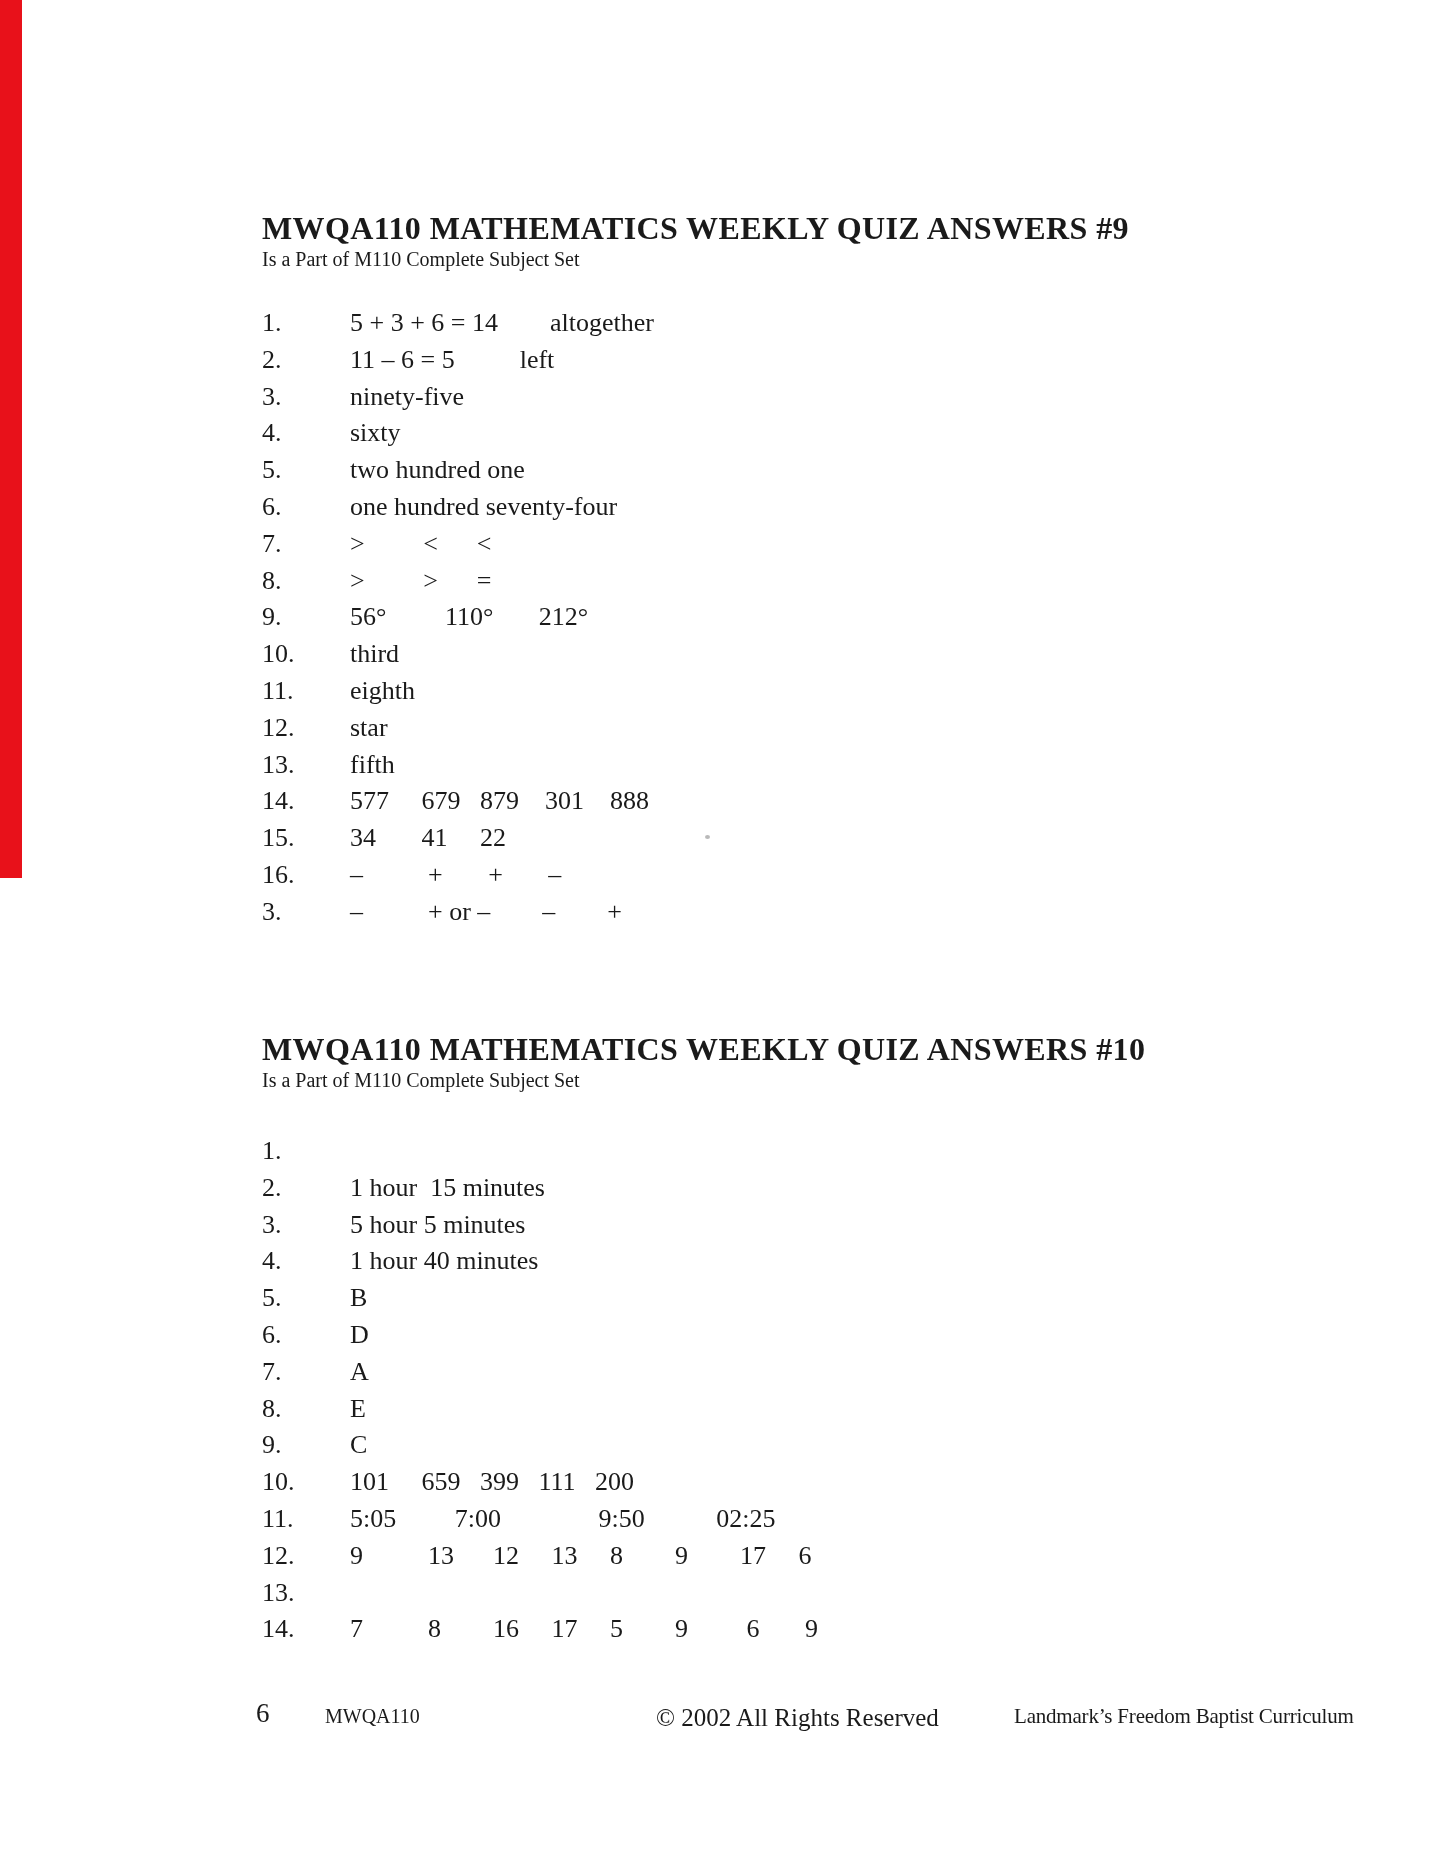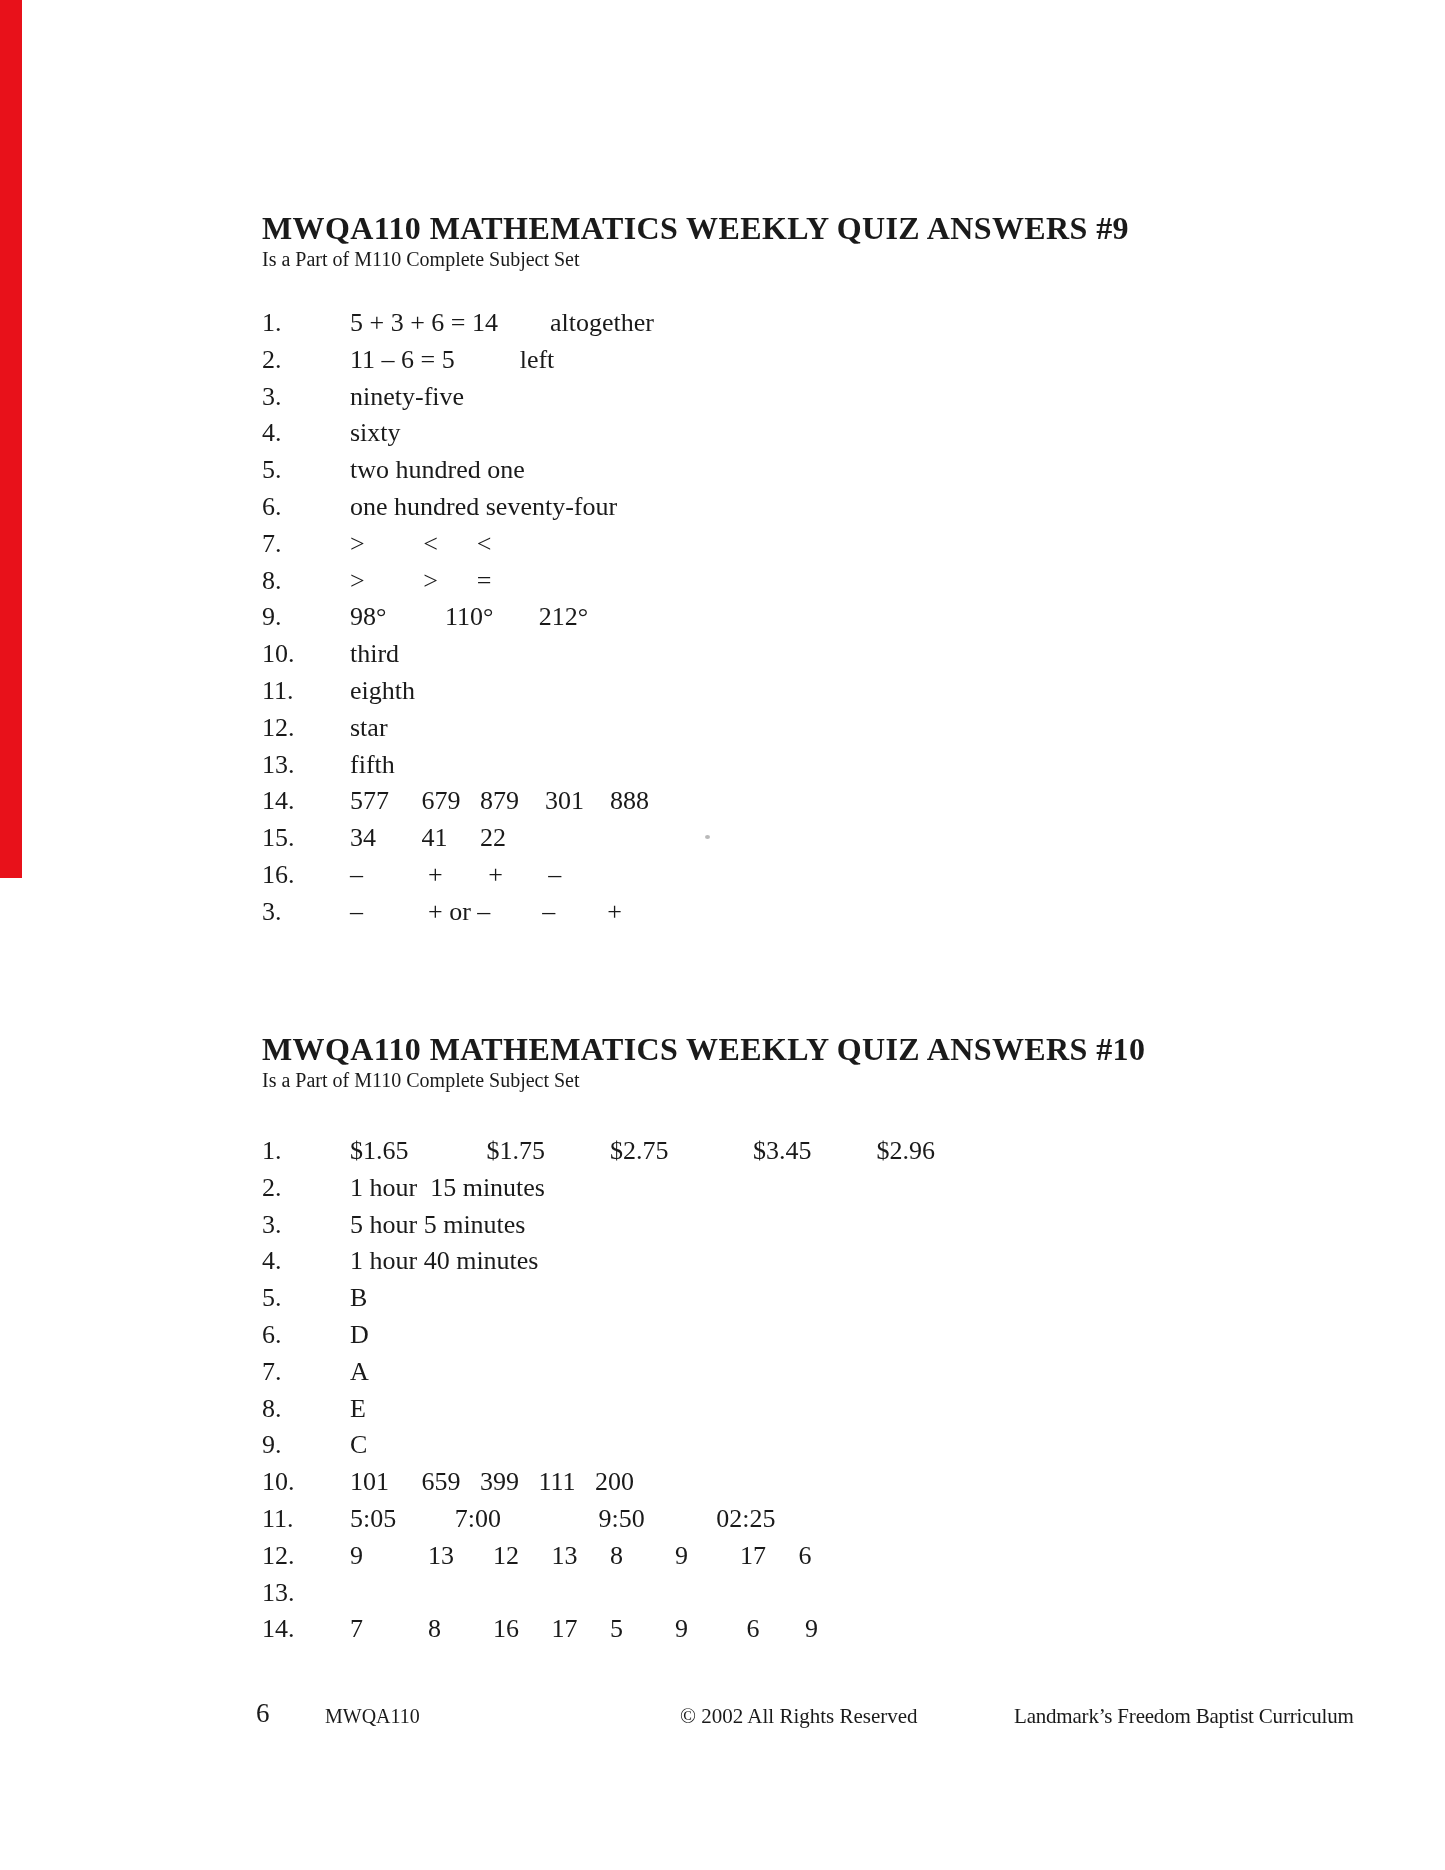--- a/index.html
+++ b/index.html
@@ -48,21 +48,21 @@
   }
   .ans { white-space: pre-wrap; }
   .footer {
     position: absolute;
     left: 0; top: 1698px;
     width: 1445px; height: 40px;
   }
   .footer span { position: absolute; white-space: nowrap; }
   .f-page   { left: 256px; top: 0;   font-size: 27px; }
   .f-code   { left: 325px; top: 7px; font-size: 20px; }
-  .f-copy   { left: 680px; top: 6px; font-size: 21px; }
+  .f-copy   { left: 656px; top: 6px; font-size: 25px; }
   .f-pub    { left: 1014px; top: 6px; font-size: 21px; letter-spacing: -0.2px; }
   .speck {
     position: absolute;
     left: 705px; top: 835px;
     width: 5px; height: 4px;
     background: #b9b9b9;
     border-radius: 50%;
   }
 </style>
 </head>
@@ -77,37 +77,37 @@
     <div class="sec-subtitle">Is a Part of M110 Complete Subject Set</div>
     <div class="rows">
         <div class="row"><span class="num">1.</span><span class="ans">5 + 3 + 6 = 14        altogether</span></div>
         <div class="row"><span class="num">2.</span><span class="ans">11 – 6 = 5          left</span></div>
         <div class="row"><span class="num">3.</span><span class="ans">ninety-five</span></div>
         <div class="row"><span class="num">4.</span><span class="ans">sixty</span></div>
         <div class="row"><span class="num">5.</span><span class="ans">two hundred one</span></div>
         <div class="row"><span class="num">6.</span><span class="ans">one hundred seventy-four</span></div>
         <div class="row"><span class="num">7.</span><span class="ans">&gt;         &lt;      &lt;</span></div>
         <div class="row"><span class="num">8.</span><span class="ans">&gt;         &gt;      =</span></div>
-        <div class="row"><span class="num">9.</span><span class="ans">98°         110°       212°</span></div>
+        <div class="row"><span class="num">9.</span><span class="ans">56°         110°       212°</span></div>
         <div class="row"><span class="num">10.</span><span class="ans">third</span></div>
         <div class="row"><span class="num">11.</span><span class="ans">eighth</span></div>
         <div class="row"><span class="num">12.</span><span class="ans">star</span></div>
         <div class="row"><span class="num">13.</span><span class="ans">fifth</span></div>
         <div class="row"><span class="num">14.</span><span class="ans">577     679   879    301    888</span></div>
         <div class="row"><span class="num">15.</span><span class="ans">34       41     22</span></div>
         <div class="row"><span class="num">16.</span><span class="ans">–          +       +       –</span></div>
         <div class="row"><span class="num">3.</span><span class="ans">–          + or –        –        +</span></div>
       </div>
   </div>
 
   <div class="section sec-10">
     <div class="sec-title">MWQA110 MATHEMATICS WEEKLY QUIZ ANSWERS #10</div>
     <div class="sec-subtitle">Is a Part of M110 Complete Subject Set</div>
     <div class="rows">
-        <div class="row"><span class="num">1.</span><span class="ans">$1.65            $1.75          $2.75             $3.45          $2.96</span></div>
+        <div class="row"><span class="num">1.</span></div>
         <div class="row"><span class="num">2.</span><span class="ans">1 hour  15 minutes</span></div>
         <div class="row"><span class="num">3.</span><span class="ans">5 hour 5 minutes</span></div>
         <div class="row"><span class="num">4.</span><span class="ans">1 hour 40 minutes</span></div>
         <div class="row"><span class="num">5.</span><span class="ans">B</span></div>
         <div class="row"><span class="num">6.</span><span class="ans">D</span></div>
         <div class="row"><span class="num">7.</span><span class="ans">A</span></div>
         <div class="row"><span class="num">8.</span><span class="ans">E</span></div>
         <div class="row"><span class="num">9.</span><span class="ans">C</span></div>
         <div class="row"><span class="num">10.</span><span class="ans">101     659   399   111   200</span></div>
         <div class="row"><span class="num">11.</span><span class="ans">5:05         7:00               9:50           02:25</span></div>

